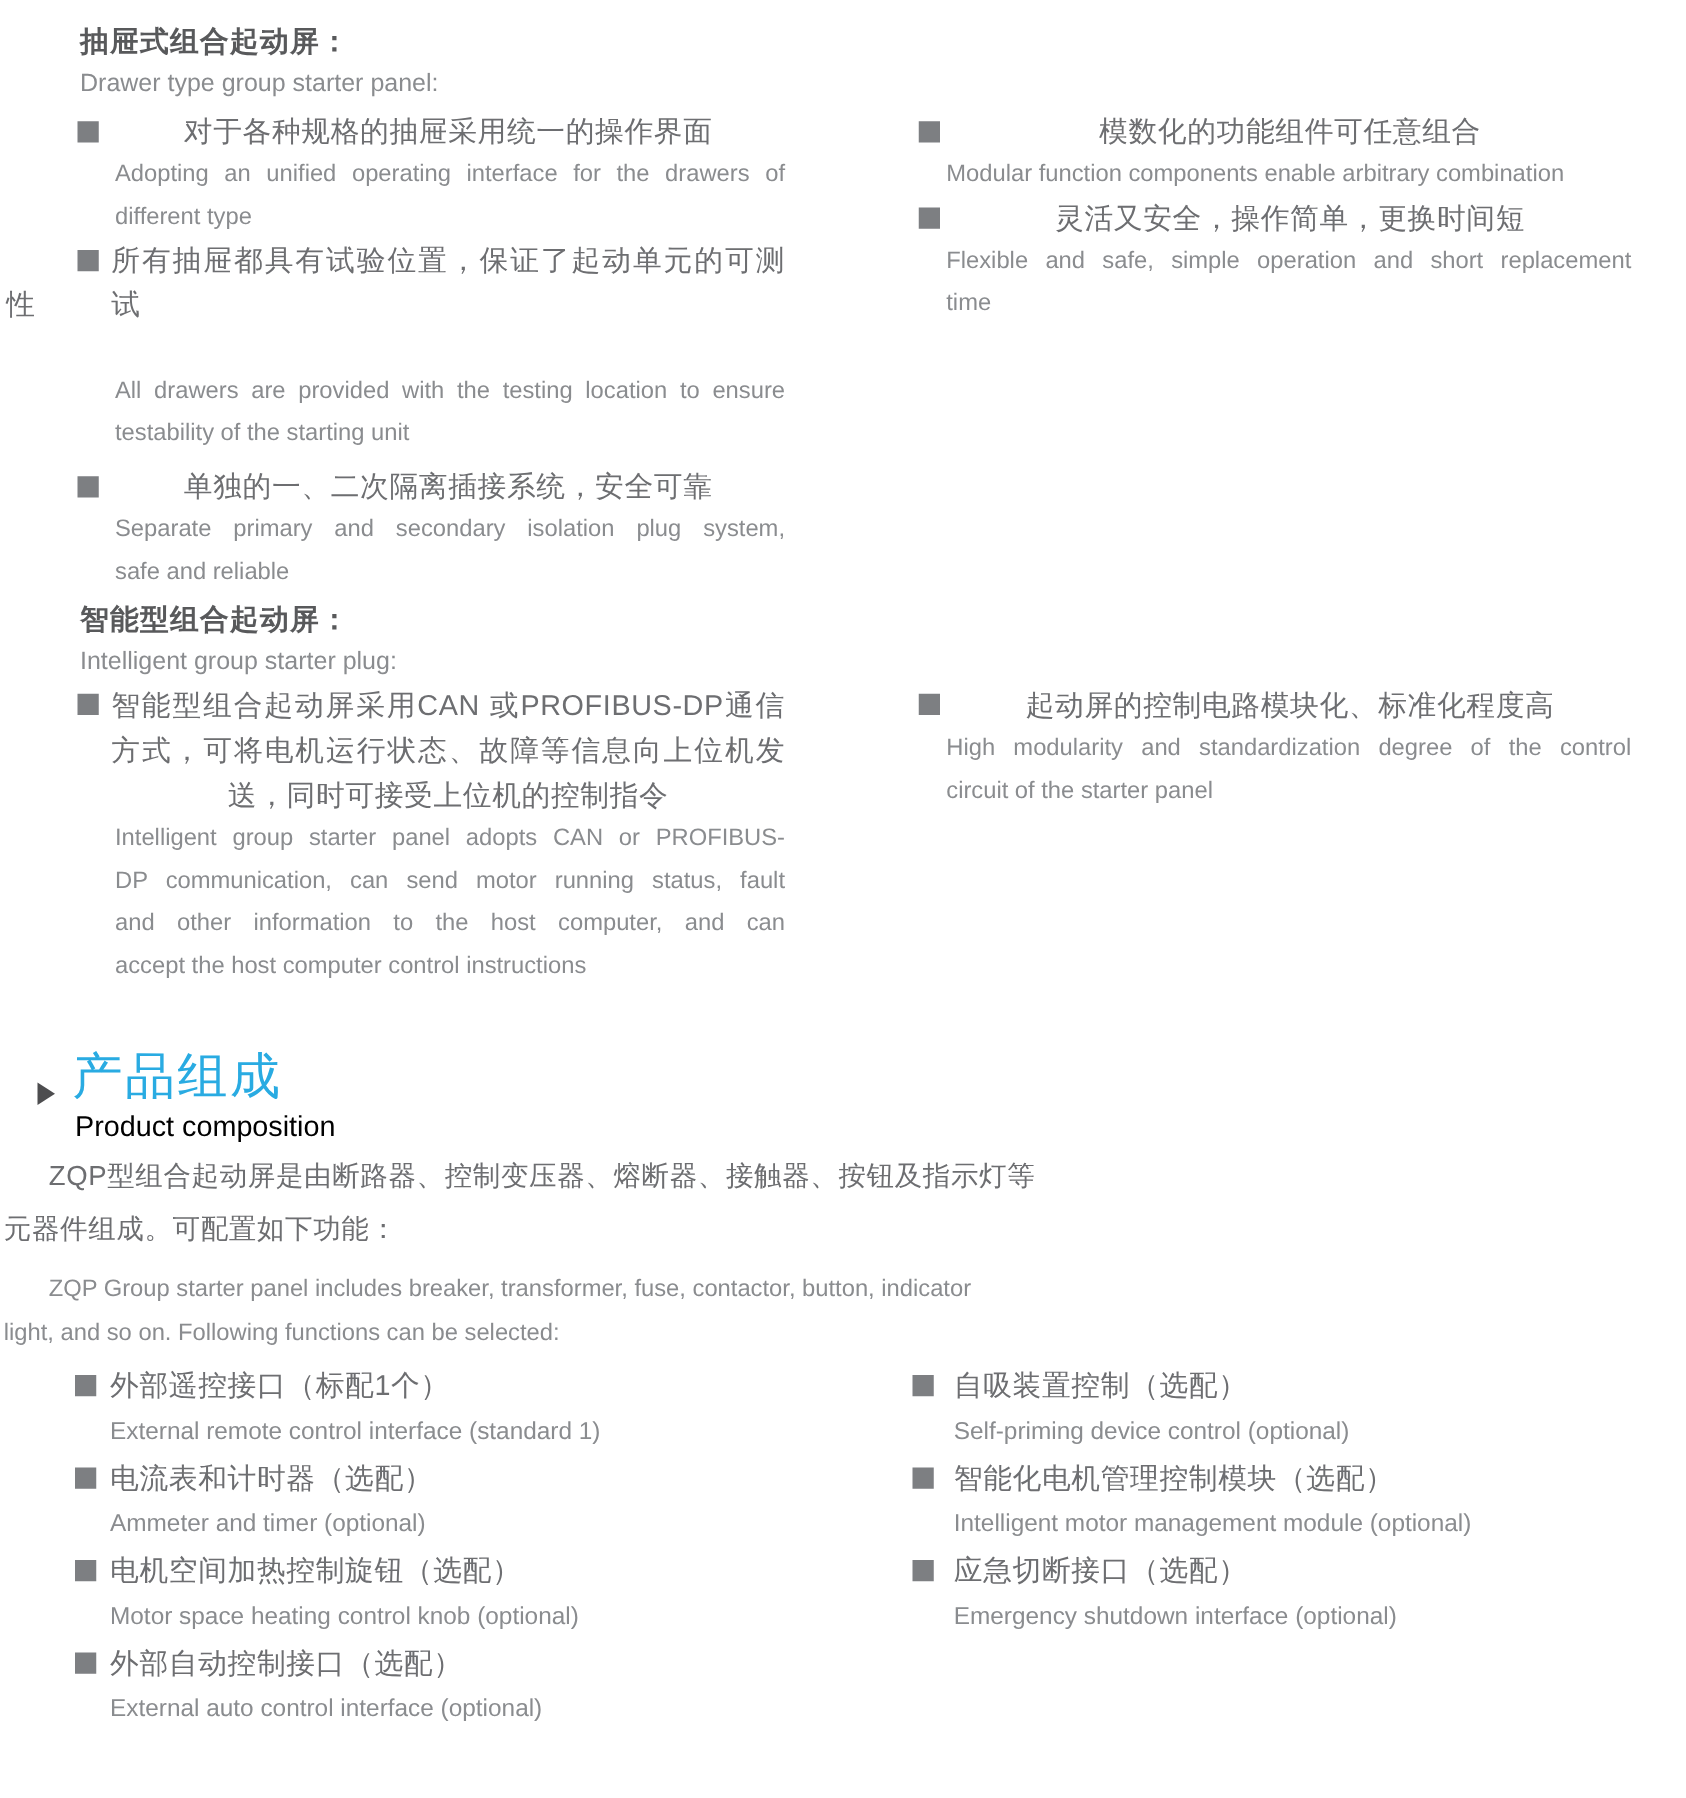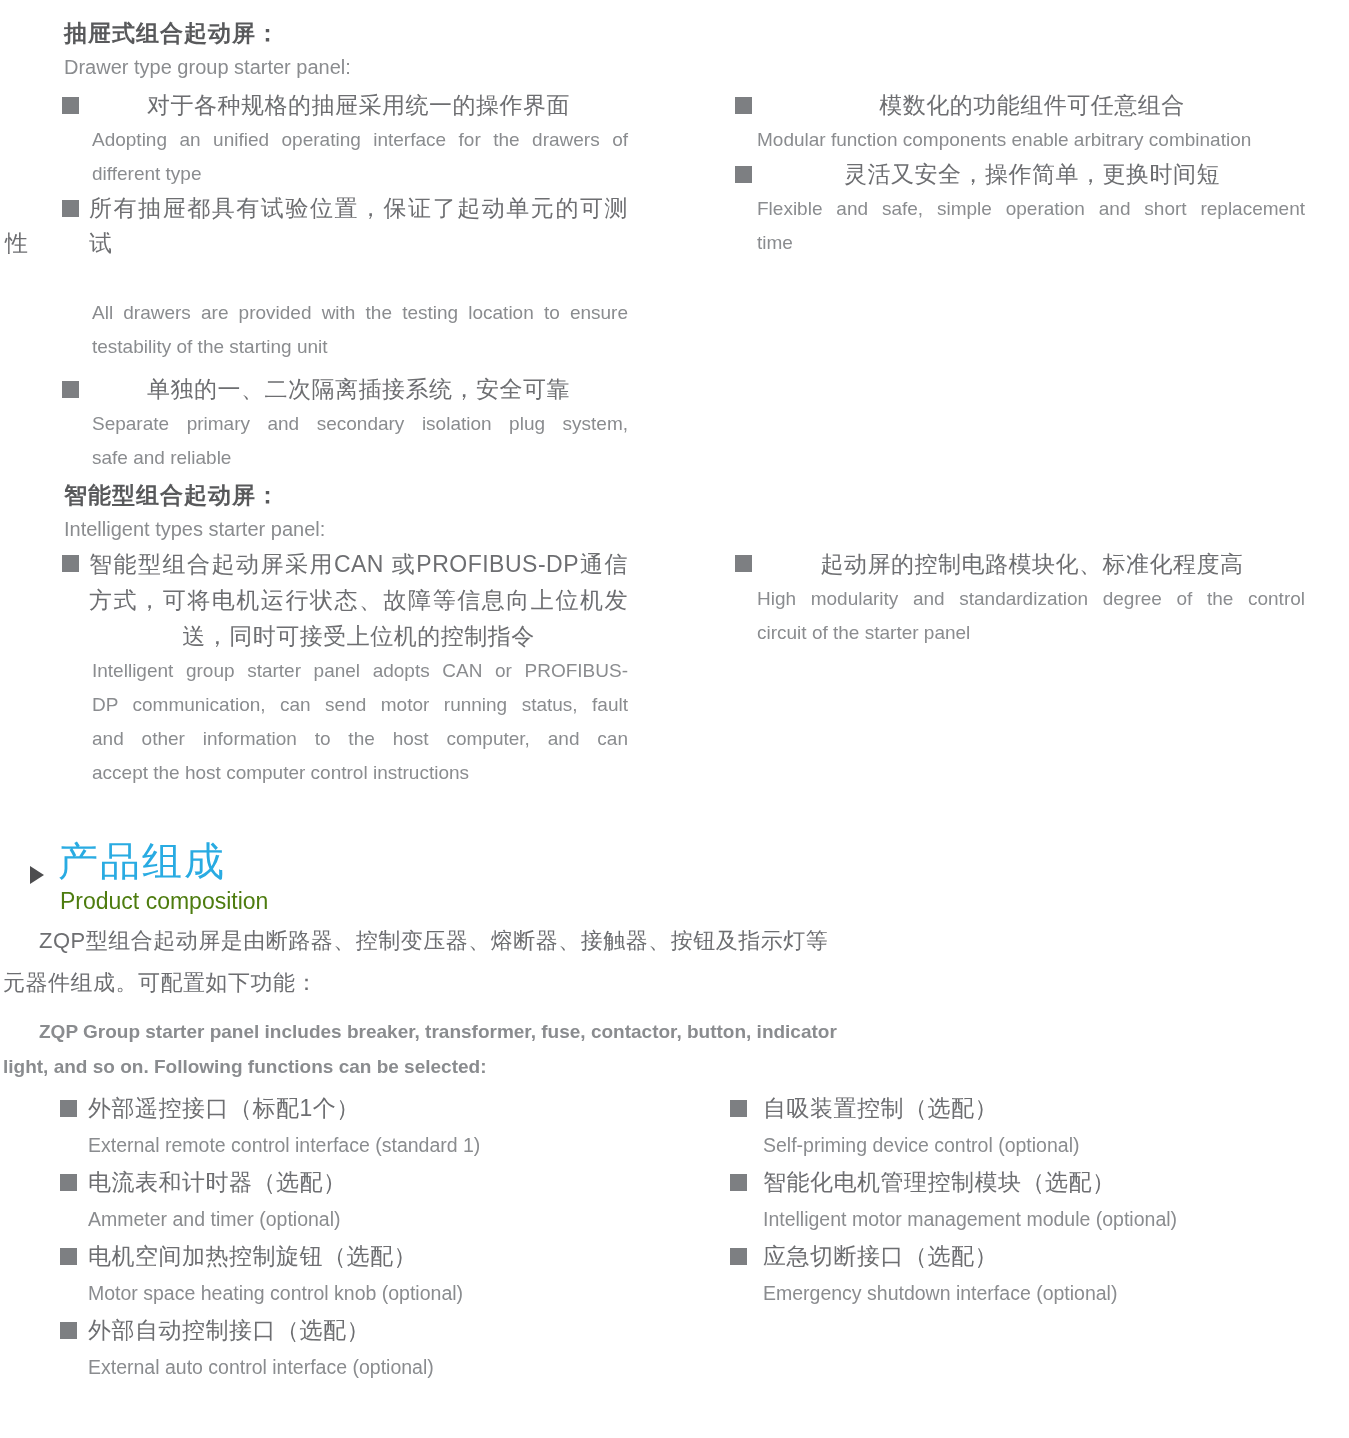--- a/index.html
+++ b/index.html
@@ -29,26 +29,26 @@
   .sq { position: absolute; left: 0; top: 9px; width: 17px; height: 17px; background: #7D7F82; }
   .fill { text-align: justify; text-align-last: justify; }
   .spacer { height: 35px; }
   .mt8 { margin-top: 8px; }
   .overflow-char { font-size: 23px; color: #6D6E71; line-height: 35px; }
 
   
   .sec3-title-row { display: flex; align-items: flex-end; }
   .tri { width: 0; height: 0; border-left: 14px solid #4D4D4F; border-top: 9px solid transparent; border-bottom: 9px solid transparent; margin-right: 14px; margin-top: 4px; }
   .big-zh { font-size: 40px; color: #29ABE2; line-height: 46px; letter-spacing: 2px; }
-  .big-en { font-size: 23px; color: #4d7c0f; line-height: 30px; margin-left: 30px; margin-top: 2px; }
+  .big-en { font-size: 23px; color: #000000; line-height: 30px; margin-left: 30px; margin-top: 2px; }
 
   
   .para-zh { width: 920px; }
   .para-zh .pline { font-size: 22px; color: #6D6E71; line-height: 42px; letter-spacing: 0.5px; }
-  .para-en { width: 920px; font-weight: bold; }
+  .para-en { width: 920px; }
   .para-en .pline { font-size: 19px; color: #8A8C8F; line-height: 35px; }
   .indent { text-indent: 36px; }
 
   
   .optcol { width: 620px; }
   .item-zh { position: relative; padding-left: 28px; font-size: 23px; color: #6D6E71; line-height: 37px; letter-spacing: 0.5px; }
   .item-en { padding-left: 28px; font-size: 19.5px; color: #8A8C8F; line-height: 37px; }
   .optcol .sq { top: 10px; }
   .optR .item-zh, .optR .item-en { padding-left: 33px; }
 </style>
@@ -90,21 +90,21 @@
     </div>
     <div>
       <div class="zline"><span class="sq"></span><span>灵活又安全，操作简单，更换时间短</span></div>
       <div class="eline fill">Flexible and safe, simple operation and short replacement</div>
       <div class="eline">time</div>
     </div>
   </div>
 
   <div class="abs" style="left:64px; top:478px;">
     <div class="grp-title-zh">智能型组合起动屏：</div>
-    <div class="grp-title-en">Intelligent types starter panel:</div>
+    <div class="grp-title-en">Intelligent group starter plug:</div>
   </div>
 
   <div class="abs colL s2" style="left:62px; top:546px;">
     <div>
       <div class="zline fill"><span class="sq"></span><span>智能型组合起动屏采用CAN 或PROFIBUS-DP通信</span></div>
       <div class="zline fill">方式，可将电机运行状态、故障等信息向上位机发</div>
       <div class="zline">送，同时可接受上位机的控制指令</div>
       <div class="eline fill">Intelligent group starter panel adopts CAN or PROFIBUS-</div>
       <div class="eline fill">DP communication, can send motor running status, fault</div>
       <div class="eline fill">and other information to the host computer, and can</div>

